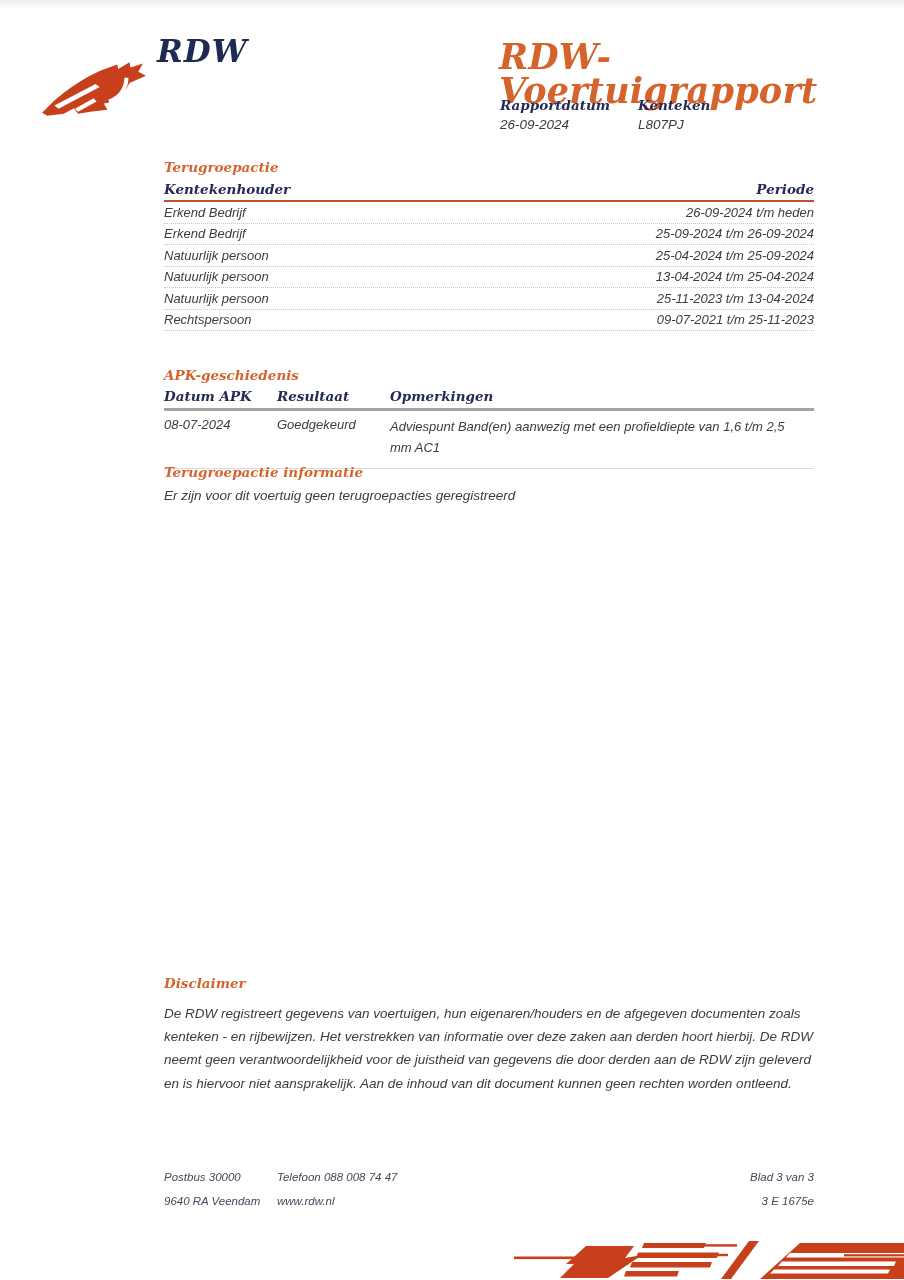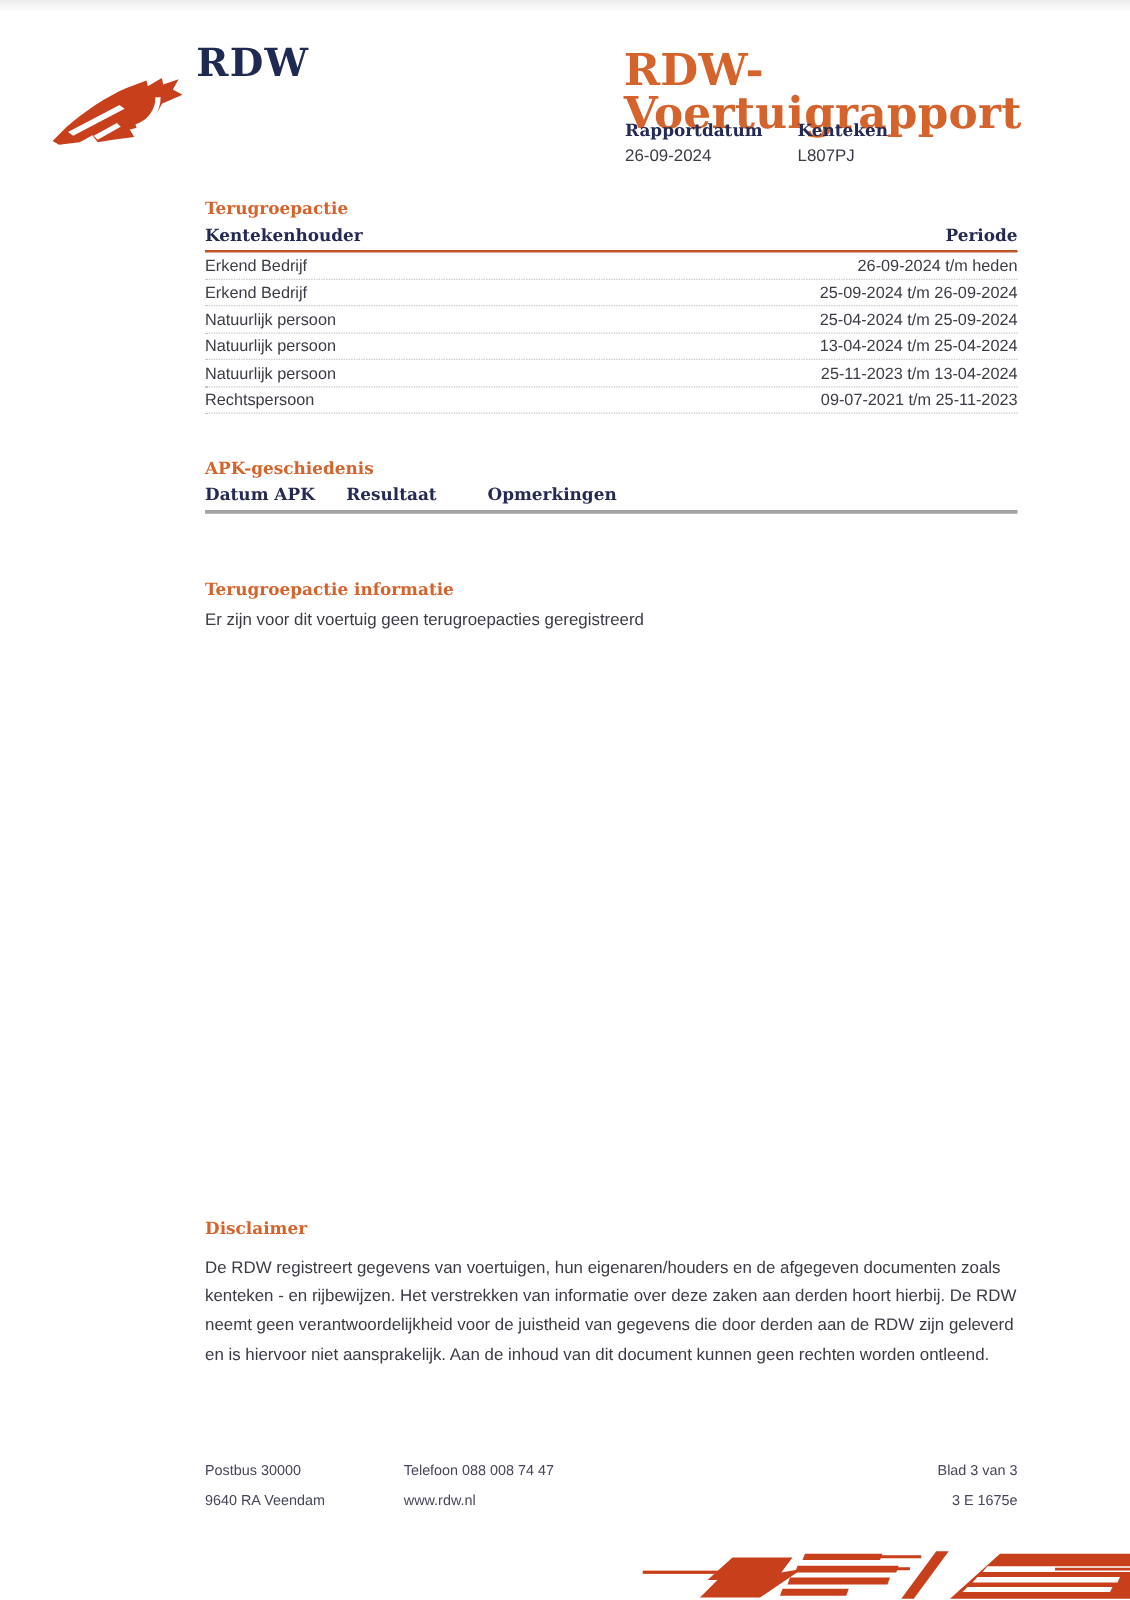--- a/index.html
+++ b/index.html
@@ -1,20 +1,20 @@
 <!DOCTYPE html>
 <html><head>
 <meta charset="utf-8">
 <style>
   * { margin:0; padding:0; box-sizing:border-box; }
   html,body { background:#ffffff; }
   body { font-family:"Liberation Sans", sans-serif; }
   .page {
     position:relative; width:904px; height:1280px; margin:0 auto;
-    background:#ffffff; overflow:hidden;
+    background:#ffffff; overflow:hidden;font-style:italic;
   }
   .top-shade {
     position:absolute; top:0; left:0; right:0; height:10px;
     background:linear-gradient(#ededed, #ffffff);
   }
 
   
   .logo-mark { position:absolute; left:39px; top:53px; width:108px; height:64px; }
   .brand-word {
     position:absolute; left:157px; top:32px;
@@ -81,21 +81,21 @@
   .disclaimer-text {
     position:absolute; left:164px; top:1002px; width:654px;
     font-size:13.5px; line-height:23.2px; color:#3b3b45;
   }
 
   
   .footer { position:absolute; left:164px; top:1171px; width:650px; height:50px;
     font-size:11.5px; color:#46465a; }
   .footer span { position:absolute; white-space:nowrap; }
   .f-r1 { top:0; } .f-r2 { top:24px; }
-  .f-c1 { left:0; } .f-c2 { left:113px;margin-left:46px; } .f-right { right:0; text-align:right; }
+  .f-c1 { left:0; } .f-c2 { left:113px; } .f-right { right:0; text-align:right; }
 
   .stripes-graphic { position:absolute; right:0; bottom:0; width:390px; height:42px; }
 </style>
 </head>
 <body>
 
 <div class="page">
   <div class="top-shade"></div>
 
   <svg class="logo-mark" viewBox="0 0 105 60" aria-hidden="true">
@@ -147,20 +147,25 @@
     </div>
   </div>
 
   <div class="sec-head" style="top:367px">APK-geschiedenis</div>
 
   <div class="t2">
     <div class="t2-head">
       <span>Datum APK</span>
       <span>Resultaat</span>
       <span>Opmerkingen</span>
+    </div>
+    <div class="t2-row">
+      <span>08-07-2024</span>
+      <span>Goedgekeurd</span>
+      <span class="remarks">Adviespunt Band(en) aanwezig met een profieldiepte van 1,6 t/m 2,5 mm AC1</span>
     </div>
   </div>
 
   <div class="sec-head" style="top:464px">Terugroepactie informatie</div>
   <div class="recall-text">Er zijn voor dit voertuig geen terugroepacties geregistreerd</div>
 
   <div class="sec-head" style="top:975px">Disclaimer</div>
   <p class="disclaimer-text">De RDW registreert gegevens van voertuigen, hun eigenaren/houders en de afgegeven documenten zoals kenteken - en rijbewijzen. Het verstrekken van informatie over deze zaken aan derden hoort hierbij. De RDW neemt geen verantwoordelijkheid voor de juistheid van gegevens die door derden aan de RDW zijn geleverd en is hiervoor niet aansprakelijk. Aan de inhoud van dit document kunnen geen rechten worden ontleend.</p>
 
   <div class="footer">

